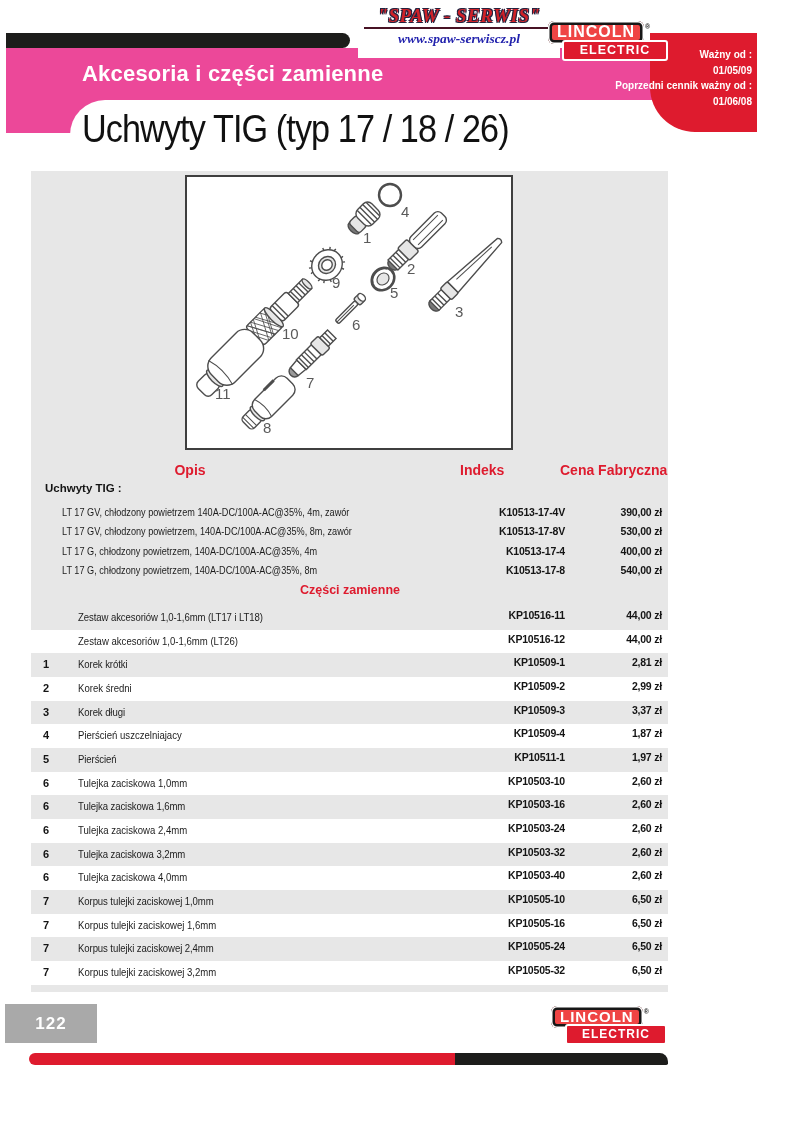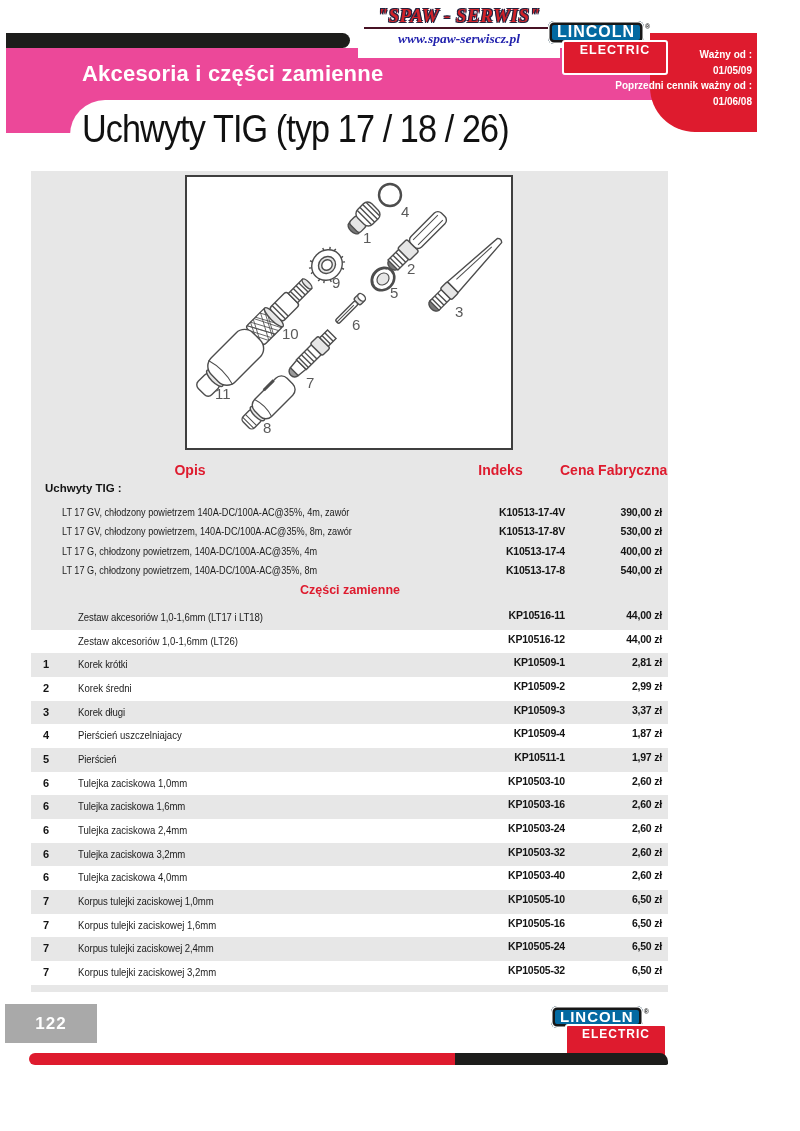--- a/index.html
+++ b/index.html
@@ -20,45 +20,45 @@
 
   .spaw-box { position:absolute; left:358px; top:2px; width:202px; height:56px; background:#fff; text-align:center; padding-top:3px; }
   .spaw-name { display:inline-block; font-family:"Liberation Serif", serif; font-weight:700; font-style:italic;
     font-size:19px; color:#cf2128; letter-spacing:.5px;
     text-shadow:1px 1px 0 #23233f, -1px 1px 0 #23233f, 1px -1px 0 #23233f, -1px -1px 0 #23233f; }
   .spaw-rule { height:0; border-top:2.5px solid #471224; margin:0 6px 2px 6px; }
   .spaw-url { font-family:"Liberation Serif", serif; font-weight:700; font-style:italic; font-size:13.5px; color:#2222ad; }
 
   
   .lincoln { position:absolute; width:120px; }
-  .lincoln .ln-top { display:inline-block; background:#0369a1; color:#fff; font-weight:700;
+  .lincoln .ln-top { display:inline-block; background:#ef4444; color:#fff; font-weight:700;
     font-size:16px; letter-spacing:1px; padding:2px 9px 3px 9px; border-radius:6px;
     box-shadow: inset 0 0 0 1.5px #fff, inset 0 0 0 4px #171717; }
   .lincoln .ln-reg { position:absolute; top:2px; margin-left:1px; font-size:7px; color:#171717; font-weight:700; }
   .lincoln .ln-bottom { display:block; position:relative; margin-top:-4px; margin-left:14px; width:106px;
     background:#de1b2e; color:#fff; text-align:center; font-weight:700; font-size:12.5px;
-    letter-spacing:1px; padding:1px 0 16px 0; border:2px solid #fff; border-radius:3px; }
+    letter-spacing:1px; padding:1px 0 2px 0; border:2px solid #fff; border-radius:3px; }
   .lincoln.top-logo { left:548px; top:21px; }
   .lincoln.footer-logo { left:551px; top:1006px; }
 
   .page-title { position:absolute; left:82px; top:108px; font-size:38px; font-weight:400; color:#111;
     letter-spacing:-1px; transform:scaleX(.9); transform-origin:left top; white-space:nowrap; }
 
   
   .gray-area { position:absolute; left:31px; top:171px; width:637px; height:821px; background:#e7e7e7; }
 
   .diagram-box { position:absolute; left:185px; top:175px; width:328px; height:275px;
     background:#fff; border:2px solid #3f3f3f; }
   .diagram-box svg { display:block; }
 
   
   .t-abs { position:absolute; white-space:nowrap; }
   .col-head { color:#de1b2e; font-weight:700; font-size:14px; }
   .head-opis { left:140px; top:462px; width:100px; text-align:center; }
-  .head-idx  { left:448px; top:462px; width:105px; text-align:center; }
+  .head-idx  { left:460px; top:462px; width:105px; text-align:left; }
   .head-cena { left:560px; top:462px; width:103px; text-align:right; }
   .sec1 { left:45px; top:482px; font-weight:700; font-size:11.5px; color:#141414; }
   .sec2 { left:230px; top:583px; width:240px; text-align:center; color:#de1b2e; font-weight:700; font-size:12.5px; }
 
   .trow { position:absolute; left:31px; width:637px; height:23px; }
   .trow .desc { position:absolute; left:31px; top:3px; font-size:10.5px; color:#1c1c1c;
     transform:scaleX(.87); transform-origin:left top; white-space:nowrap; }
   .prow .desc { position:absolute; left:47px; top:5px; font-size:11px; color:#1c1c1c; white-space:nowrap; }
   .prow.cond .desc { transform:scaleX(.87); transform-origin:left top; letter-spacing:-.1px; }
   .num { position:absolute; left:5px; top:5px; width:20px; text-align:center; font-weight:700; font-size:11px; color:#141414; }

